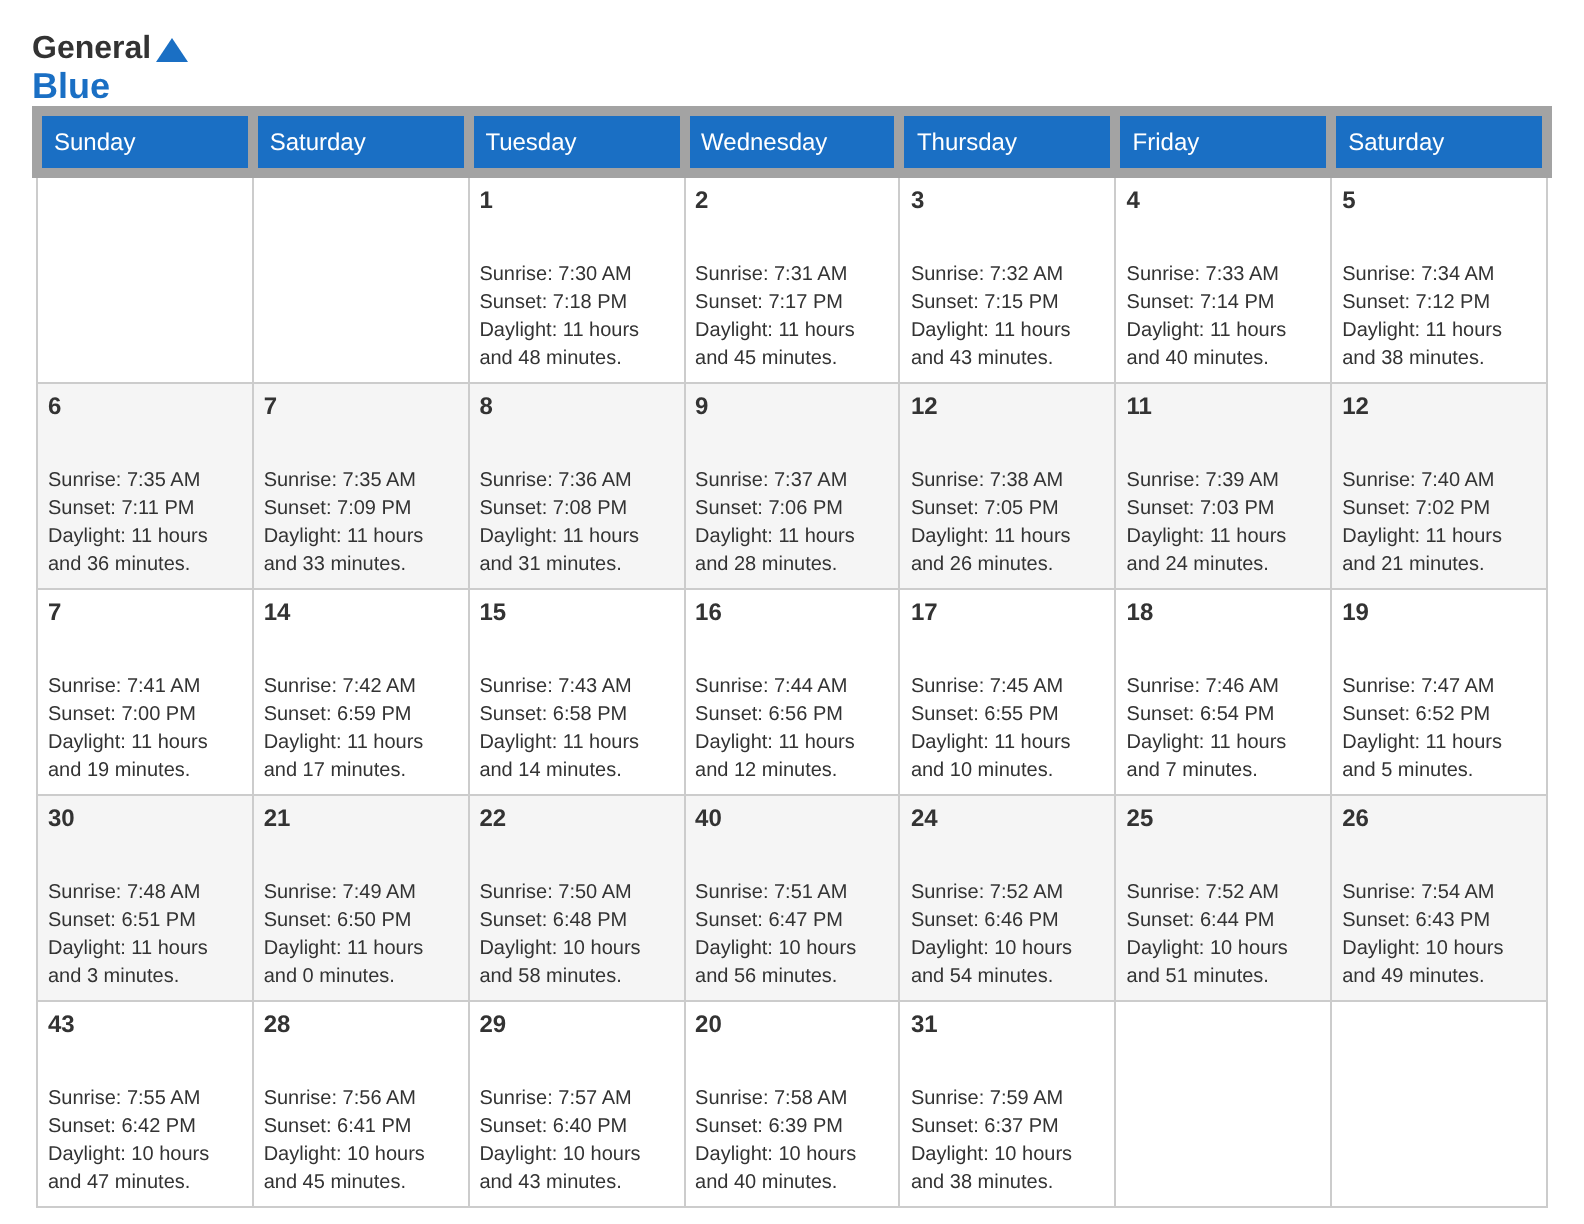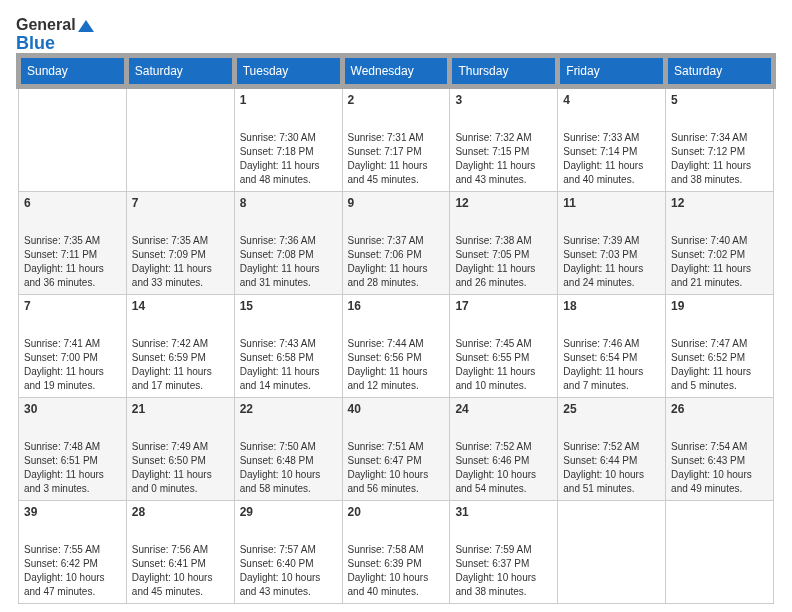--- a/index.html
+++ b/index.html
@@ -266,21 +266,21 @@
       </td>
         <td>
         <div class="day-num">26</div>
         <div class="day-info">
           Sunrise: 7:54 AM<br>Sunset: 6:43 PM<br>Daylight: 10 hours and 49 minutes.
         </div>
       </td>
       </tr>
       <tr>
         <td>
-        <div class="day-num">39</div>
+        <div class="day-num">43</div>
         <div class="day-info">
           Sunrise: 7:55 AM<br>Sunset: 6:42 PM<br>Daylight: 10 hours and 47 minutes.
         </div>
       </td>
         <td>
         <div class="day-num">28</div>
         <div class="day-info">
           Sunrise: 7:56 AM<br>Sunset: 6:41 PM<br>Daylight: 10 hours and 45 minutes.
         </div>
       </td>

